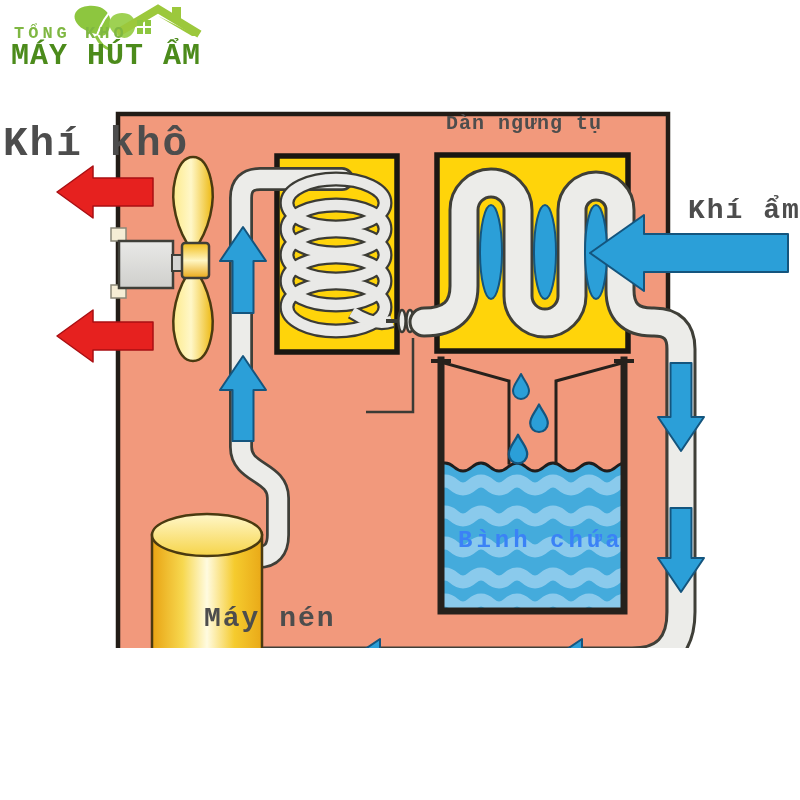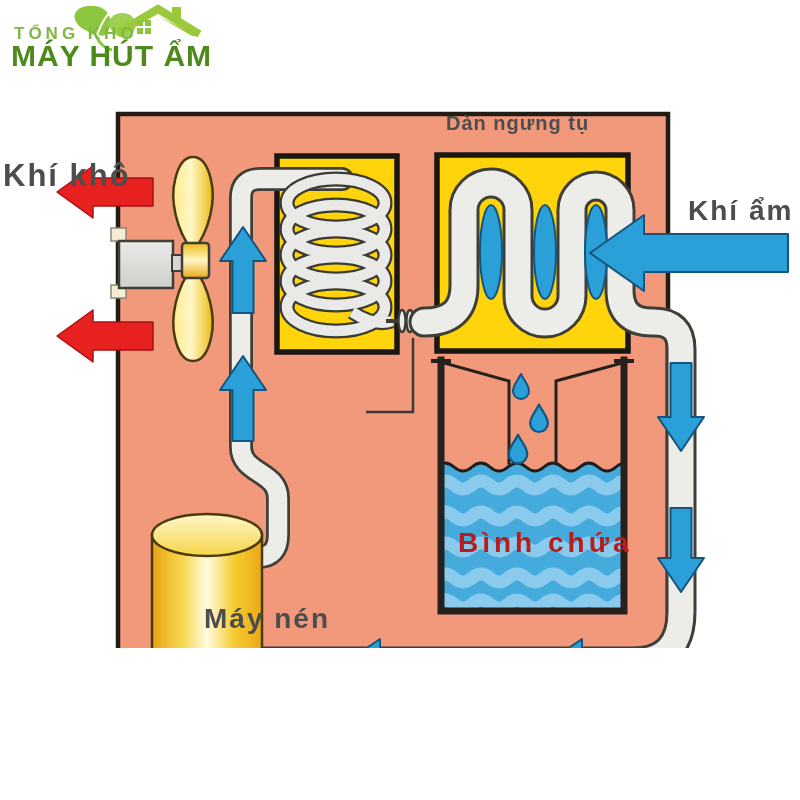--- a/index.html
+++ b/index.html
@@ -3,28 +3,28 @@
 <meta charset="utf-8">
 <style>
   :root{
     --salmon:#F2997C; --yellow:#FFD40A; --blue:#2B9FD8; --red:#E6211F;
     --pipe:#ECECE9; --pipe-outline:#3F3F38; --outline:#221C16;
     --label:#4D4D4D; --water:#44ABDC; --water-light:#8ACAEC;
     --logo-green:#8DC63F; --logo-dark-green:#4C8B1B; --logo-mid-green:#7FB742;
   }
   html,body{margin:0;padding:0;background:#fff;}
   #stage{position:relative;width:800px;height:648px;background:#fff;overflow:hidden;
-         font-family:Liberation Sans, sans-serif;}
+         font-family:Liberation Mono, monospace;}
   #diagram-svg{position:absolute;left:0;top:0;}
   .lbl{position:absolute;font-weight:bold;color:var(--label);white-space:nowrap;line-height:1.15;}
-  .lbl-khikho{left:3px;top:121px;font-size:31px;letter-spacing:2px;margin-top:37px;}
+  .lbl-khikho{left:3px;top:121px;font-size:41px;letter-spacing:2px;}
   .lbl-danngungtu{left:446px;top:112px;font-size:20px;letter-spacing:1px;}
   .lbl-khiam{left:688px;top:195px;font-size:28px;letter-spacing:2px;}
   .lbl-dannong{left:273px;top:360px;font-size:29px;letter-spacing:4px;}
-  .lbl-binhchua{left:458px;top:527px;font-size:28px;letter-spacing:4px;color:#b91c1c;}
+  .lbl-binhchua{left:458px;top:527px;font-size:24px;letter-spacing:4px;color:#3b82f6;}
   .lbl-maynen{left:204px;top:603px;font-size:28px;letter-spacing:2px;}
   .logo-line1{left:14px;top:24px;font-size:17px;letter-spacing:4px;color:var(--logo-mid-green);}
   .logo-line2{left:11px;top:39px;font-size:30px;letter-spacing:1px;color:var(--logo-dark-green);}
   
   .body-fill{fill:var(--salmon);stroke:var(--outline);stroke-width:4.5;}
   .ybox{fill:var(--yellow);stroke:#1A1712;stroke-width:5.5;}
   .pipe-dark{fill:none;stroke:var(--pipe-outline);stroke-linejoin:round;stroke-linecap:round;}
   .pipe-light{fill:none;stroke:var(--pipe);stroke-linejoin:round;stroke-linecap:round;}
   .blue-shape{fill:var(--blue);stroke:#14557E;stroke-width:2;stroke-linejoin:round;}
   .red-shape{fill:var(--red);stroke:#A90F13;stroke-width:1.5;stroke-linejoin:round;}

